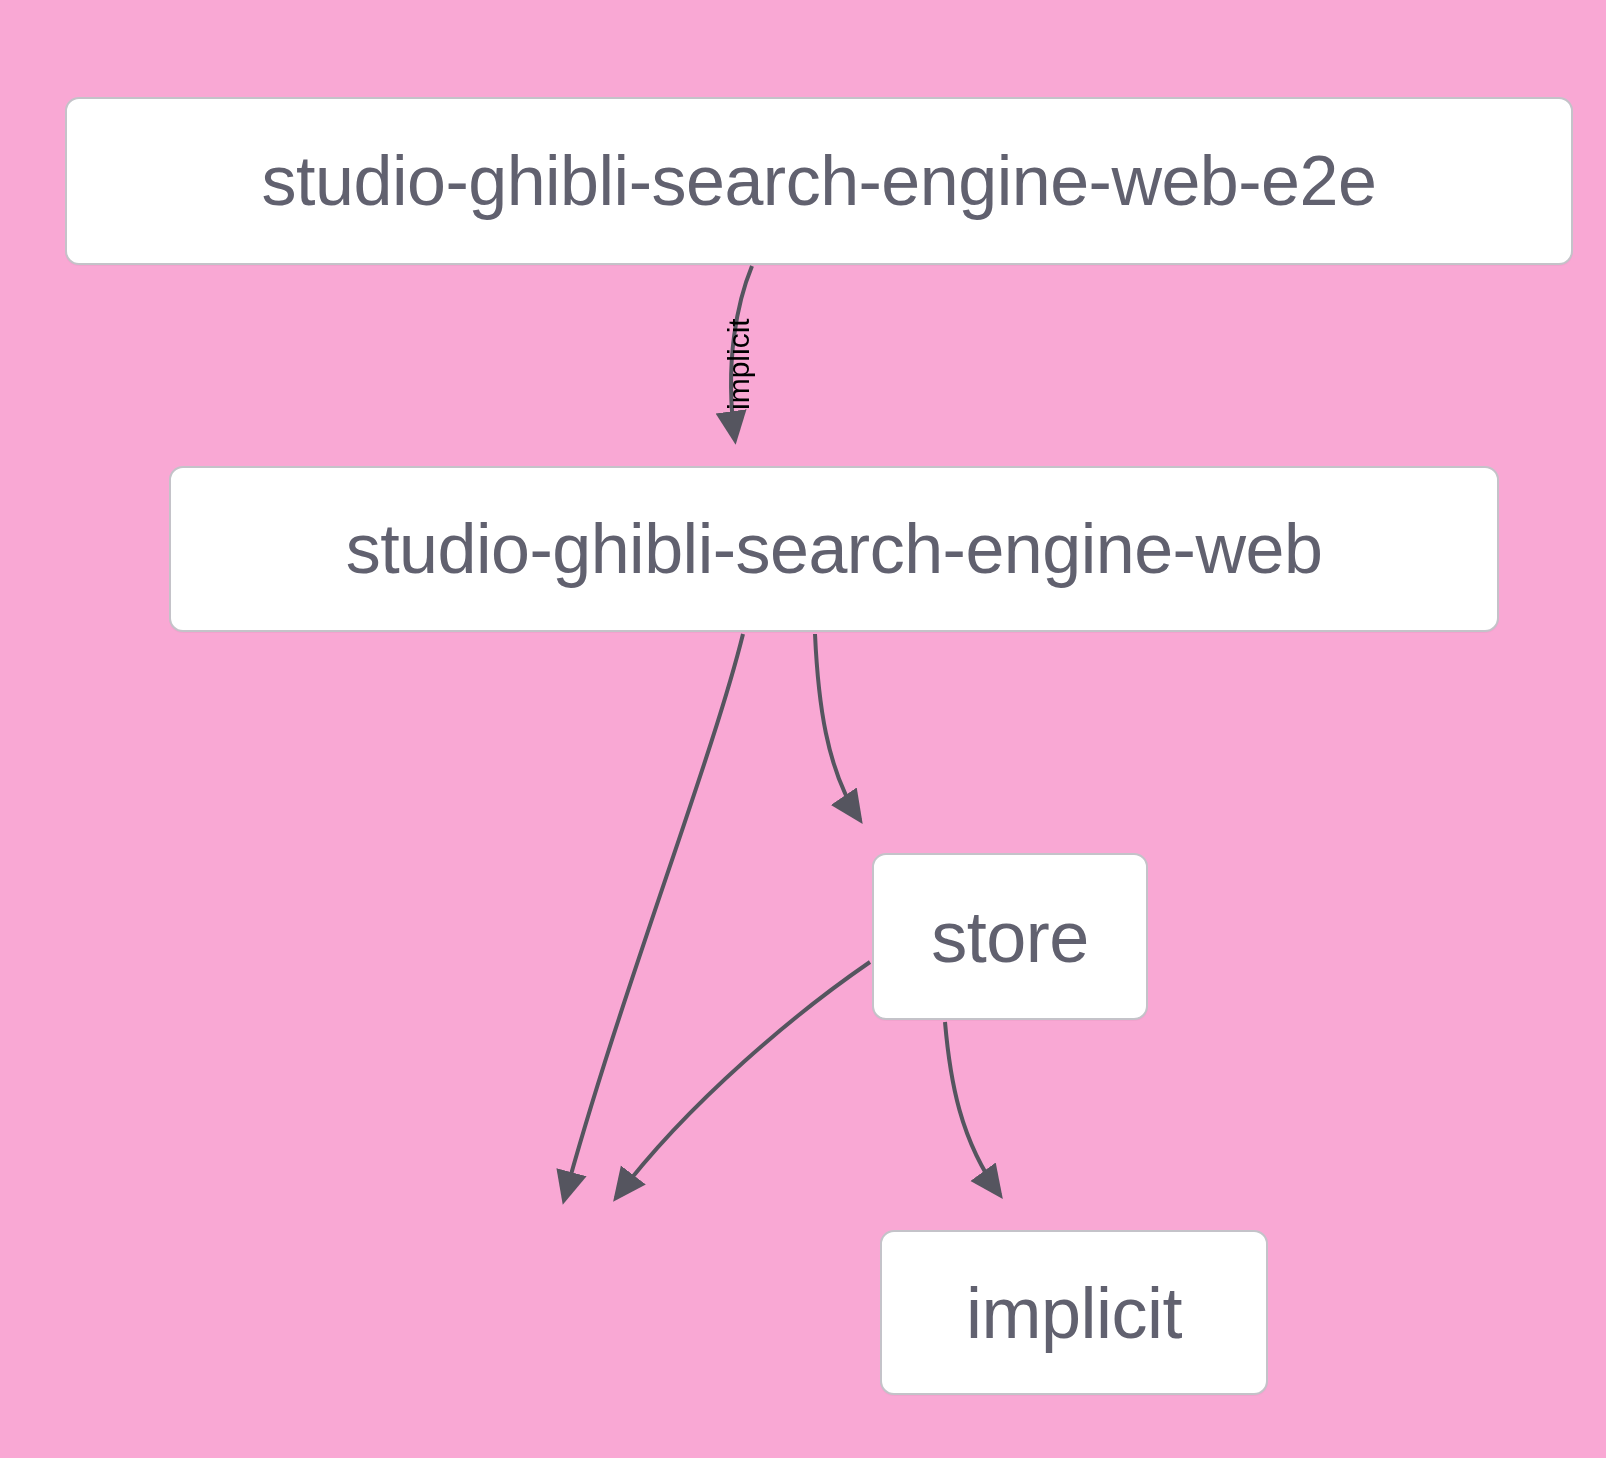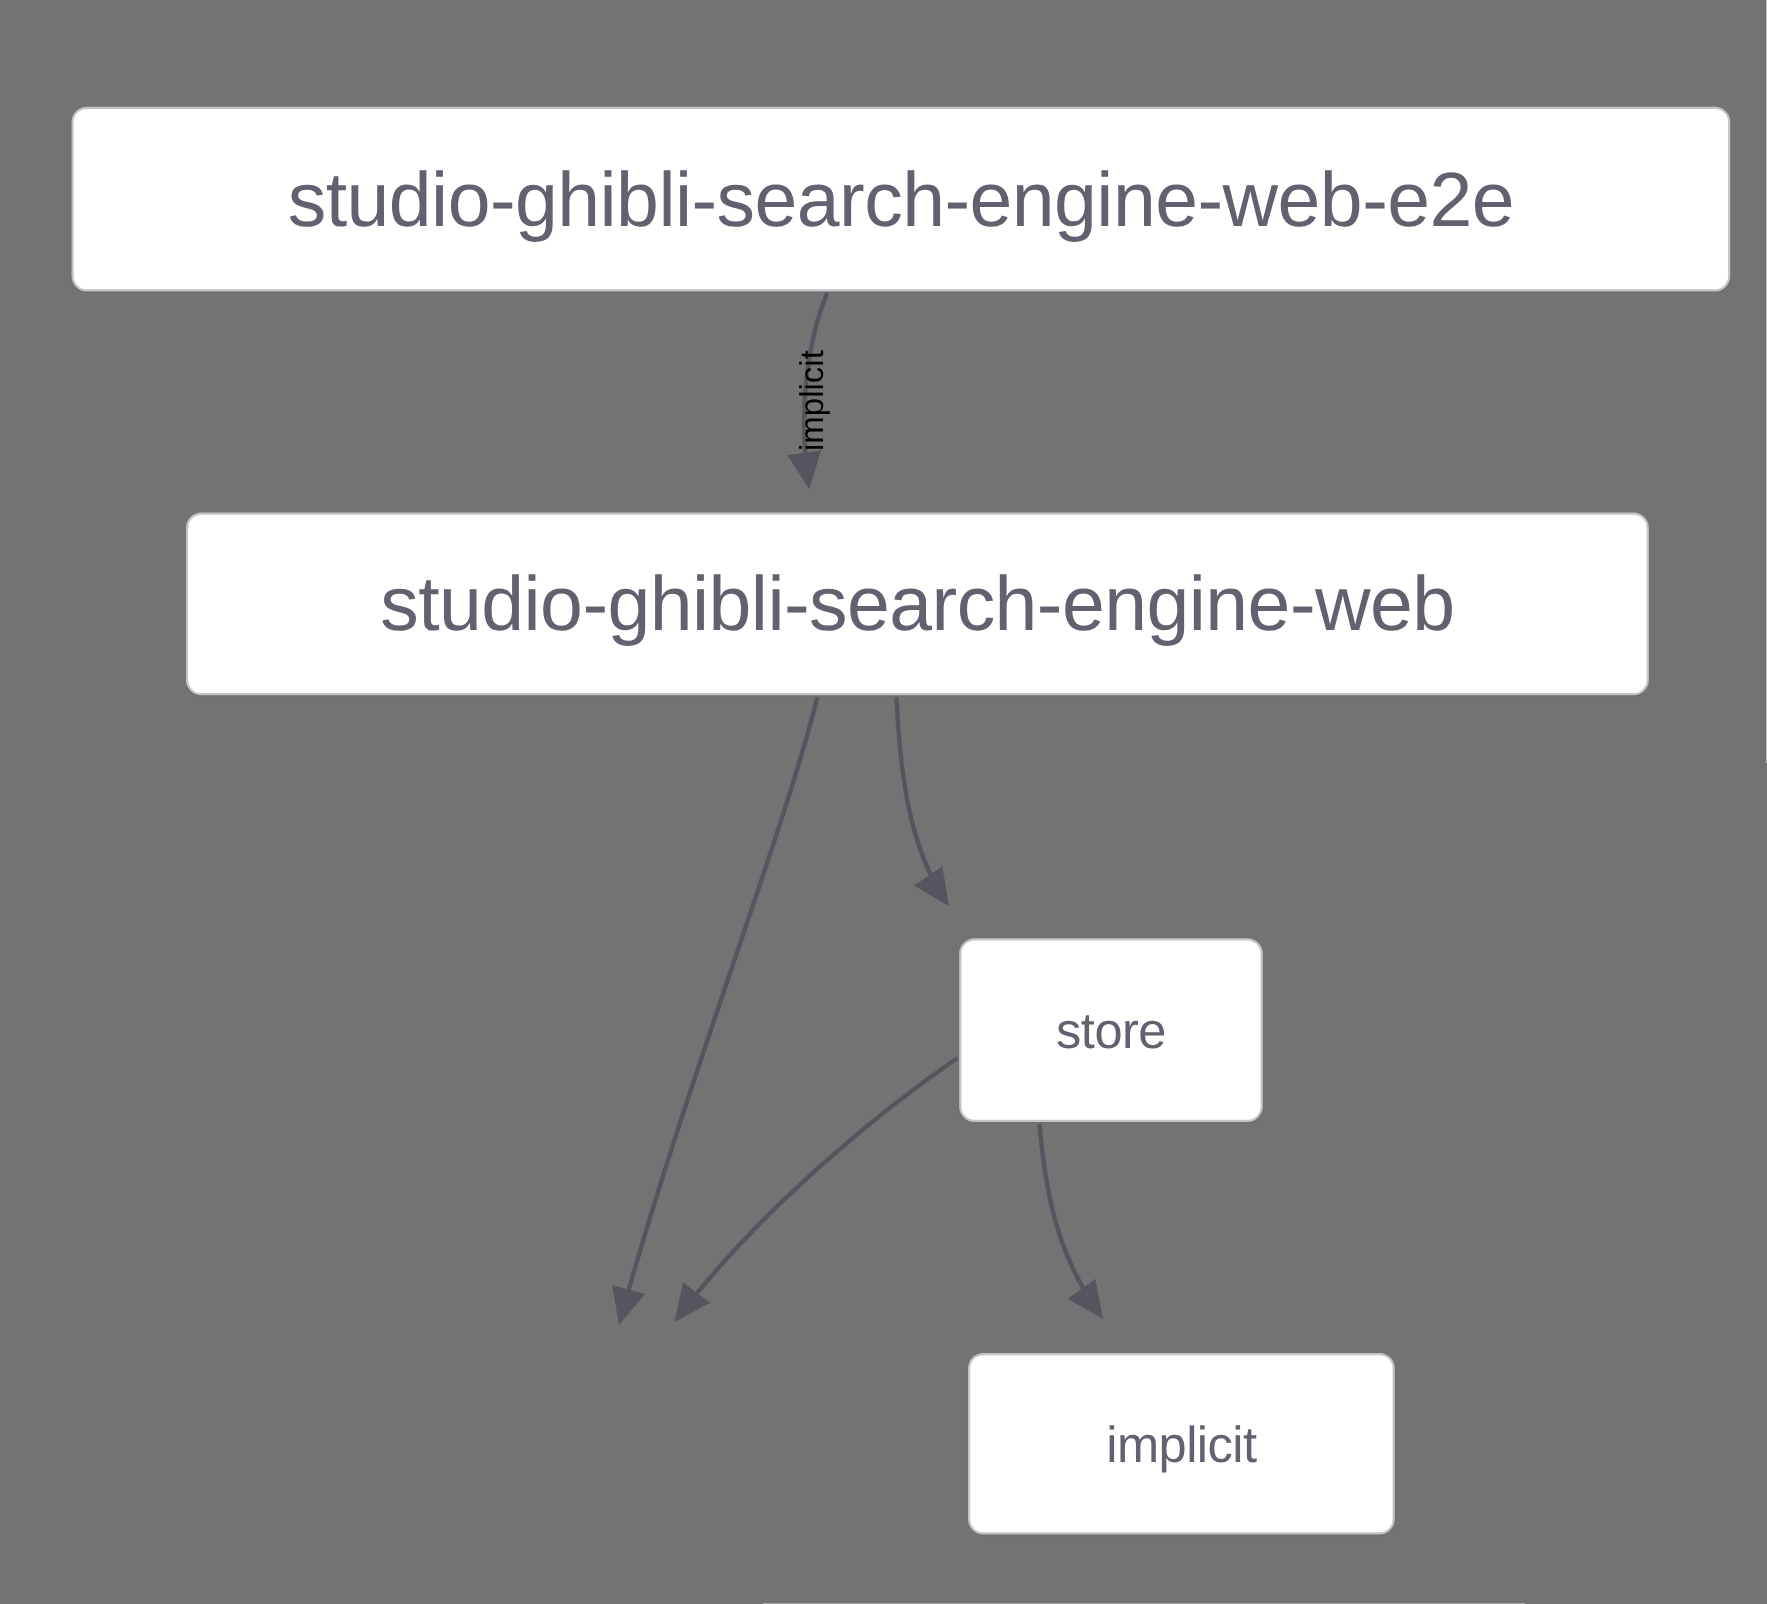--- a/index.html
+++ b/index.html
@@ -8,21 +8,21 @@
     padding: 0;
     background: #ffffff;
   }
   body {
     font-family: "Liberation Sans", sans-serif;
   }
   #canvas {
     position: relative;
     width: 1606px;
     height: 1458px;
-    background: #737373;
+    background: #f9a8d4;
     overflow: hidden;
   }
   #graph-svg {
     position: absolute;
     left: 0;
     top: 0;
     width: 1606px;
     height: 1458px;
   }
   .node-box {
@@ -38,21 +38,21 @@
   }
   .node-label {
     color: #61616f;
     font-family: "Liberation Sans", sans-serif;
     font-weight: 400;
     line-height: 1;
     white-space: nowrap;
     letter-spacing: -0.5px;
   }
   .node-xl .node-label { font-size: 70px; }
-  .node-md .node-label { font-size: 46px; }
+  .node-md .node-label { font-size: 72px; }
   .edge-label {
     position: absolute;
     color: #000000;
     font-family: "Liberation Sans", sans-serif;
     font-size: 30px;
     line-height: 1;
     white-space: nowrap;
     transform-origin: 0 0;
     transform: rotate(-90deg);
   }

